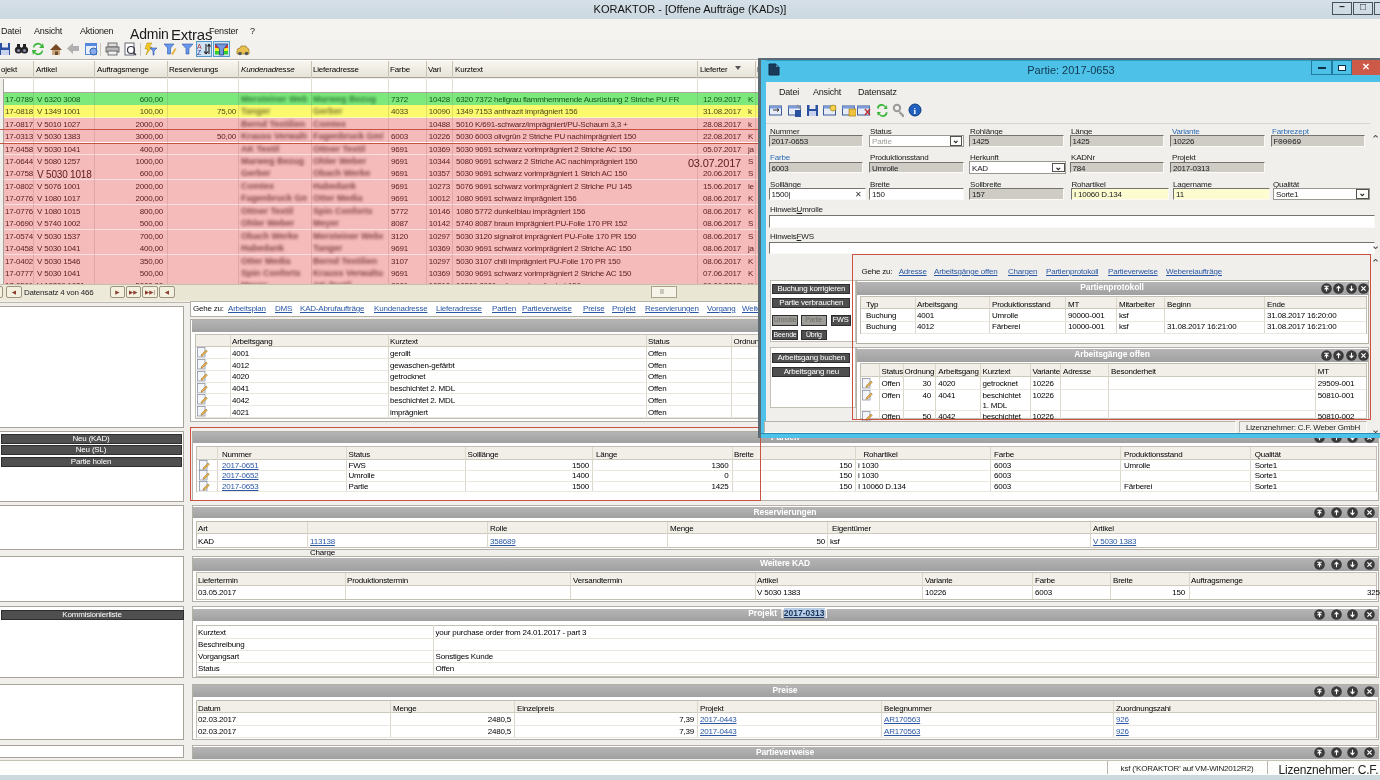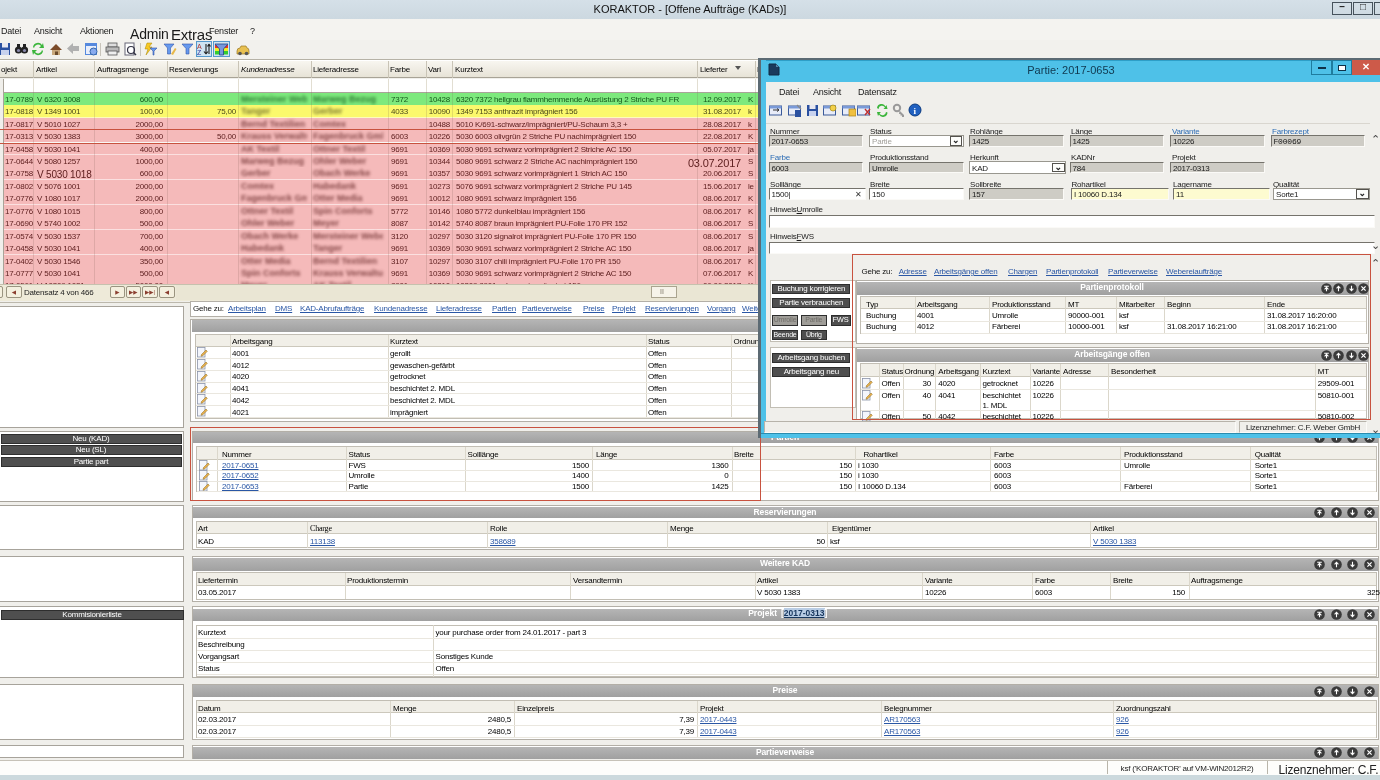--- a/index.html
+++ b/index.html
@@ -361,21 +361,21 @@
 <div style="position:absolute;left:0px;top:505px;width:184px;height:45px;background:#fff;border:1px solid #a7a39b;border-left:none;"></div>
 <div style="position:absolute;left:0px;top:556px;width:184px;height:45.5px;background:#fff;border:1px solid #a7a39b;border-left:none;"></div>
 <div style="position:absolute;left:0px;top:605.5px;width:184px;height:72.5px;background:#fff;border:1px solid #a7a39b;border-left:none;"></div>
 <div style="position:absolute;left:0px;top:683.5px;width:184px;height:56.5px;background:#fff;border:1px solid #a7a39b;border-left:none;"></div>
 <div style="position:absolute;left:0px;top:745px;width:184px;height:13px;background:#fff;border:1px solid #a7a39b;border-left:none;"></div>
 <div style="position:absolute;left:0.5px;top:433.5px;width:181px;height:10px;background:#4f4f4f;border:1px solid #2e2e2e;"></div>
 <div style="position:absolute;left:0.5px;top:433.5px;width:181px;height:10px;line-height:10px;text-align:center;color:#fff;font-size:8px;letter-spacing:-0.2px;white-space:nowrap;overflow:hidden;">Neu (KAD)</div>
 <div style="position:absolute;left:0.5px;top:445.4px;width:181px;height:10px;background:#4f4f4f;border:1px solid #2e2e2e;"></div>
 <div style="position:absolute;left:0.5px;top:445.4px;width:181px;height:10px;line-height:10px;text-align:center;color:#fff;font-size:8px;letter-spacing:-0.2px;white-space:nowrap;overflow:hidden;">Neu (SL)</div>
 <div style="position:absolute;left:0.5px;top:457.3px;width:181px;height:10px;background:#4f4f4f;border:1px solid #2e2e2e;"></div>
-<div style="position:absolute;left:0.5px;top:457.3px;width:181px;height:10px;line-height:10px;text-align:center;color:#fff;font-size:8px;letter-spacing:-0.2px;white-space:nowrap;overflow:hidden;">Partie part</div>
+<div style="position:absolute;left:0.5px;top:457.3px;width:181px;height:10px;line-height:10px;text-align:center;color:#fff;font-size:8px;letter-spacing:-0.2px;white-space:nowrap;overflow:hidden;">Partie holen</div>
 <div style="position:absolute;left:0.5px;top:609.5px;width:183px;height:10.5px;background:#4f4f4f;border:1px solid #2e2e2e;"></div>
 <div style="position:absolute;left:0.5px;top:609.5px;width:183px;height:10.5px;line-height:10.5px;text-align:center;color:#fff;font-size:8px;letter-spacing:-0.2px;white-space:nowrap;overflow:hidden;">Kommisionierliste</div>
 <div style="position:absolute;left:190px;top:300.5px;width:1190px;height:16px;background:#fff;border:1px solid #b3afa7;"></div>
 <div style="position:absolute;left:193px;top:304px;font-size:8px;letter-spacing:-0.2px;white-space:nowrap;color:#111;">Gehe zu:</div>
 <div style="position:absolute;left:228px;top:304px;font-size:8px;letter-spacing:-0.2px;white-space:nowrap;color:#2a57a5;text-decoration:underline;">Arbeitsplan</div>
 <div style="position:absolute;left:275px;top:304px;font-size:8px;letter-spacing:-0.2px;white-space:nowrap;color:#2a57a5;text-decoration:underline;">DMS</div>
 <div style="position:absolute;left:300px;top:304px;font-size:8px;letter-spacing:-0.2px;white-space:nowrap;color:#2a57a5;text-decoration:underline;">KAD-Abrufaufträge</div>
 <div style="position:absolute;left:374px;top:304px;font-size:8px;letter-spacing:-0.2px;white-space:nowrap;color:#2a57a5;text-decoration:underline;">Kundenadresse</div>
 <div style="position:absolute;left:436px;top:304px;font-size:8px;letter-spacing:-0.2px;white-space:nowrap;color:#2a57a5;text-decoration:underline;">Lieferadresse</div>
 <div style="position:absolute;left:492px;top:304px;font-size:8px;letter-spacing:-0.2px;white-space:nowrap;color:#2a57a5;text-decoration:underline;">Partien</div>
@@ -563,21 +563,21 @@
     <path d="M3.4 3.4 L7.6 7.6 M7.6 3.4 L3.4 7.6" stroke="#fff" stroke-width="1.2" fill="none"></path>
   </svg>
 <div style="position:absolute;left:196px;top:520.5px;width:1181px;height:27.5px;background:#fff;border:1px solid #c2beb4;"></div>
 <div style="position:absolute;left:197px;top:521.5px;width:1179px;height:12.5px;background:#f1efe8;border-bottom:1px solid #ccc8bc;"></div>
 <div style="position:absolute;left:307px;top:521.5px;width:1px;height:26.0px;background:#dbd7cb;"></div>
 <div style="position:absolute;left:487px;top:521.5px;width:1px;height:26.0px;background:#dbd7cb;"></div>
 <div style="position:absolute;left:667px;top:521.5px;width:1px;height:26.0px;background:#dbd7cb;"></div>
 <div style="position:absolute;left:827px;top:521.5px;width:1px;height:26.0px;background:#dbd7cb;"></div>
 <div style="position:absolute;left:1090px;top:521.5px;width:1px;height:26.0px;background:#dbd7cb;"></div>
 <div style="position:absolute;left:198px;top:524px;font-size:8px;letter-spacing:-0.2px;white-space:nowrap;">Art</div>
-<div style="position:absolute;left:310px;top:524px;font-size:8px;letter-spacing:-0.2px;white-space:nowrap;font-family:Liberation Serif, serif;">Charge</div>
+<div style="position:absolute;left:310px;top:548px;font-size:8px;letter-spacing:-0.2px;white-space:nowrap;">Charge</div>
 <div style="position:absolute;left:490px;top:524px;font-size:8px;letter-spacing:-0.2px;white-space:nowrap;">Rolle</div>
 <div style="position:absolute;left:670px;top:524px;font-size:8px;letter-spacing:-0.2px;white-space:nowrap;">Menge</div>
 <div style="position:absolute;left:832px;top:524px;font-size:8px;letter-spacing:-0.2px;white-space:nowrap;">Eigentümer</div>
 <div style="position:absolute;left:1093px;top:524px;font-size:8px;letter-spacing:-0.2px;white-space:nowrap;">Artikel</div>
 <div style="position:absolute;left:198px;top:536.5px;font-size:8px;letter-spacing:-0.2px;white-space:nowrap;">KAD</div>
 <div style="position:absolute;left:310px;top:536.5px;font-size:8px;letter-spacing:-0.2px;white-space:nowrap;color:#2a57a5;text-decoration:underline;">113138</div>
 <div style="position:absolute;left:490px;top:536.5px;font-size:8px;letter-spacing:-0.2px;white-space:nowrap;color:#2a57a5;text-decoration:underline;">358689</div>
 <div style="position:absolute;left:705px;top:536.5px;width:120px;text-align:right;font-size:8px;letter-spacing:-0.2px;white-space:nowrap;">50</div>
 <div style="position:absolute;left:830px;top:536.5px;font-size:8px;letter-spacing:-0.2px;white-space:nowrap;">ksf</div>
 <div style="position:absolute;left:1093px;top:536.5px;font-size:8px;letter-spacing:-0.2px;white-space:nowrap;color:#2a57a5;text-decoration:underline;">V 5030 1383</div>

